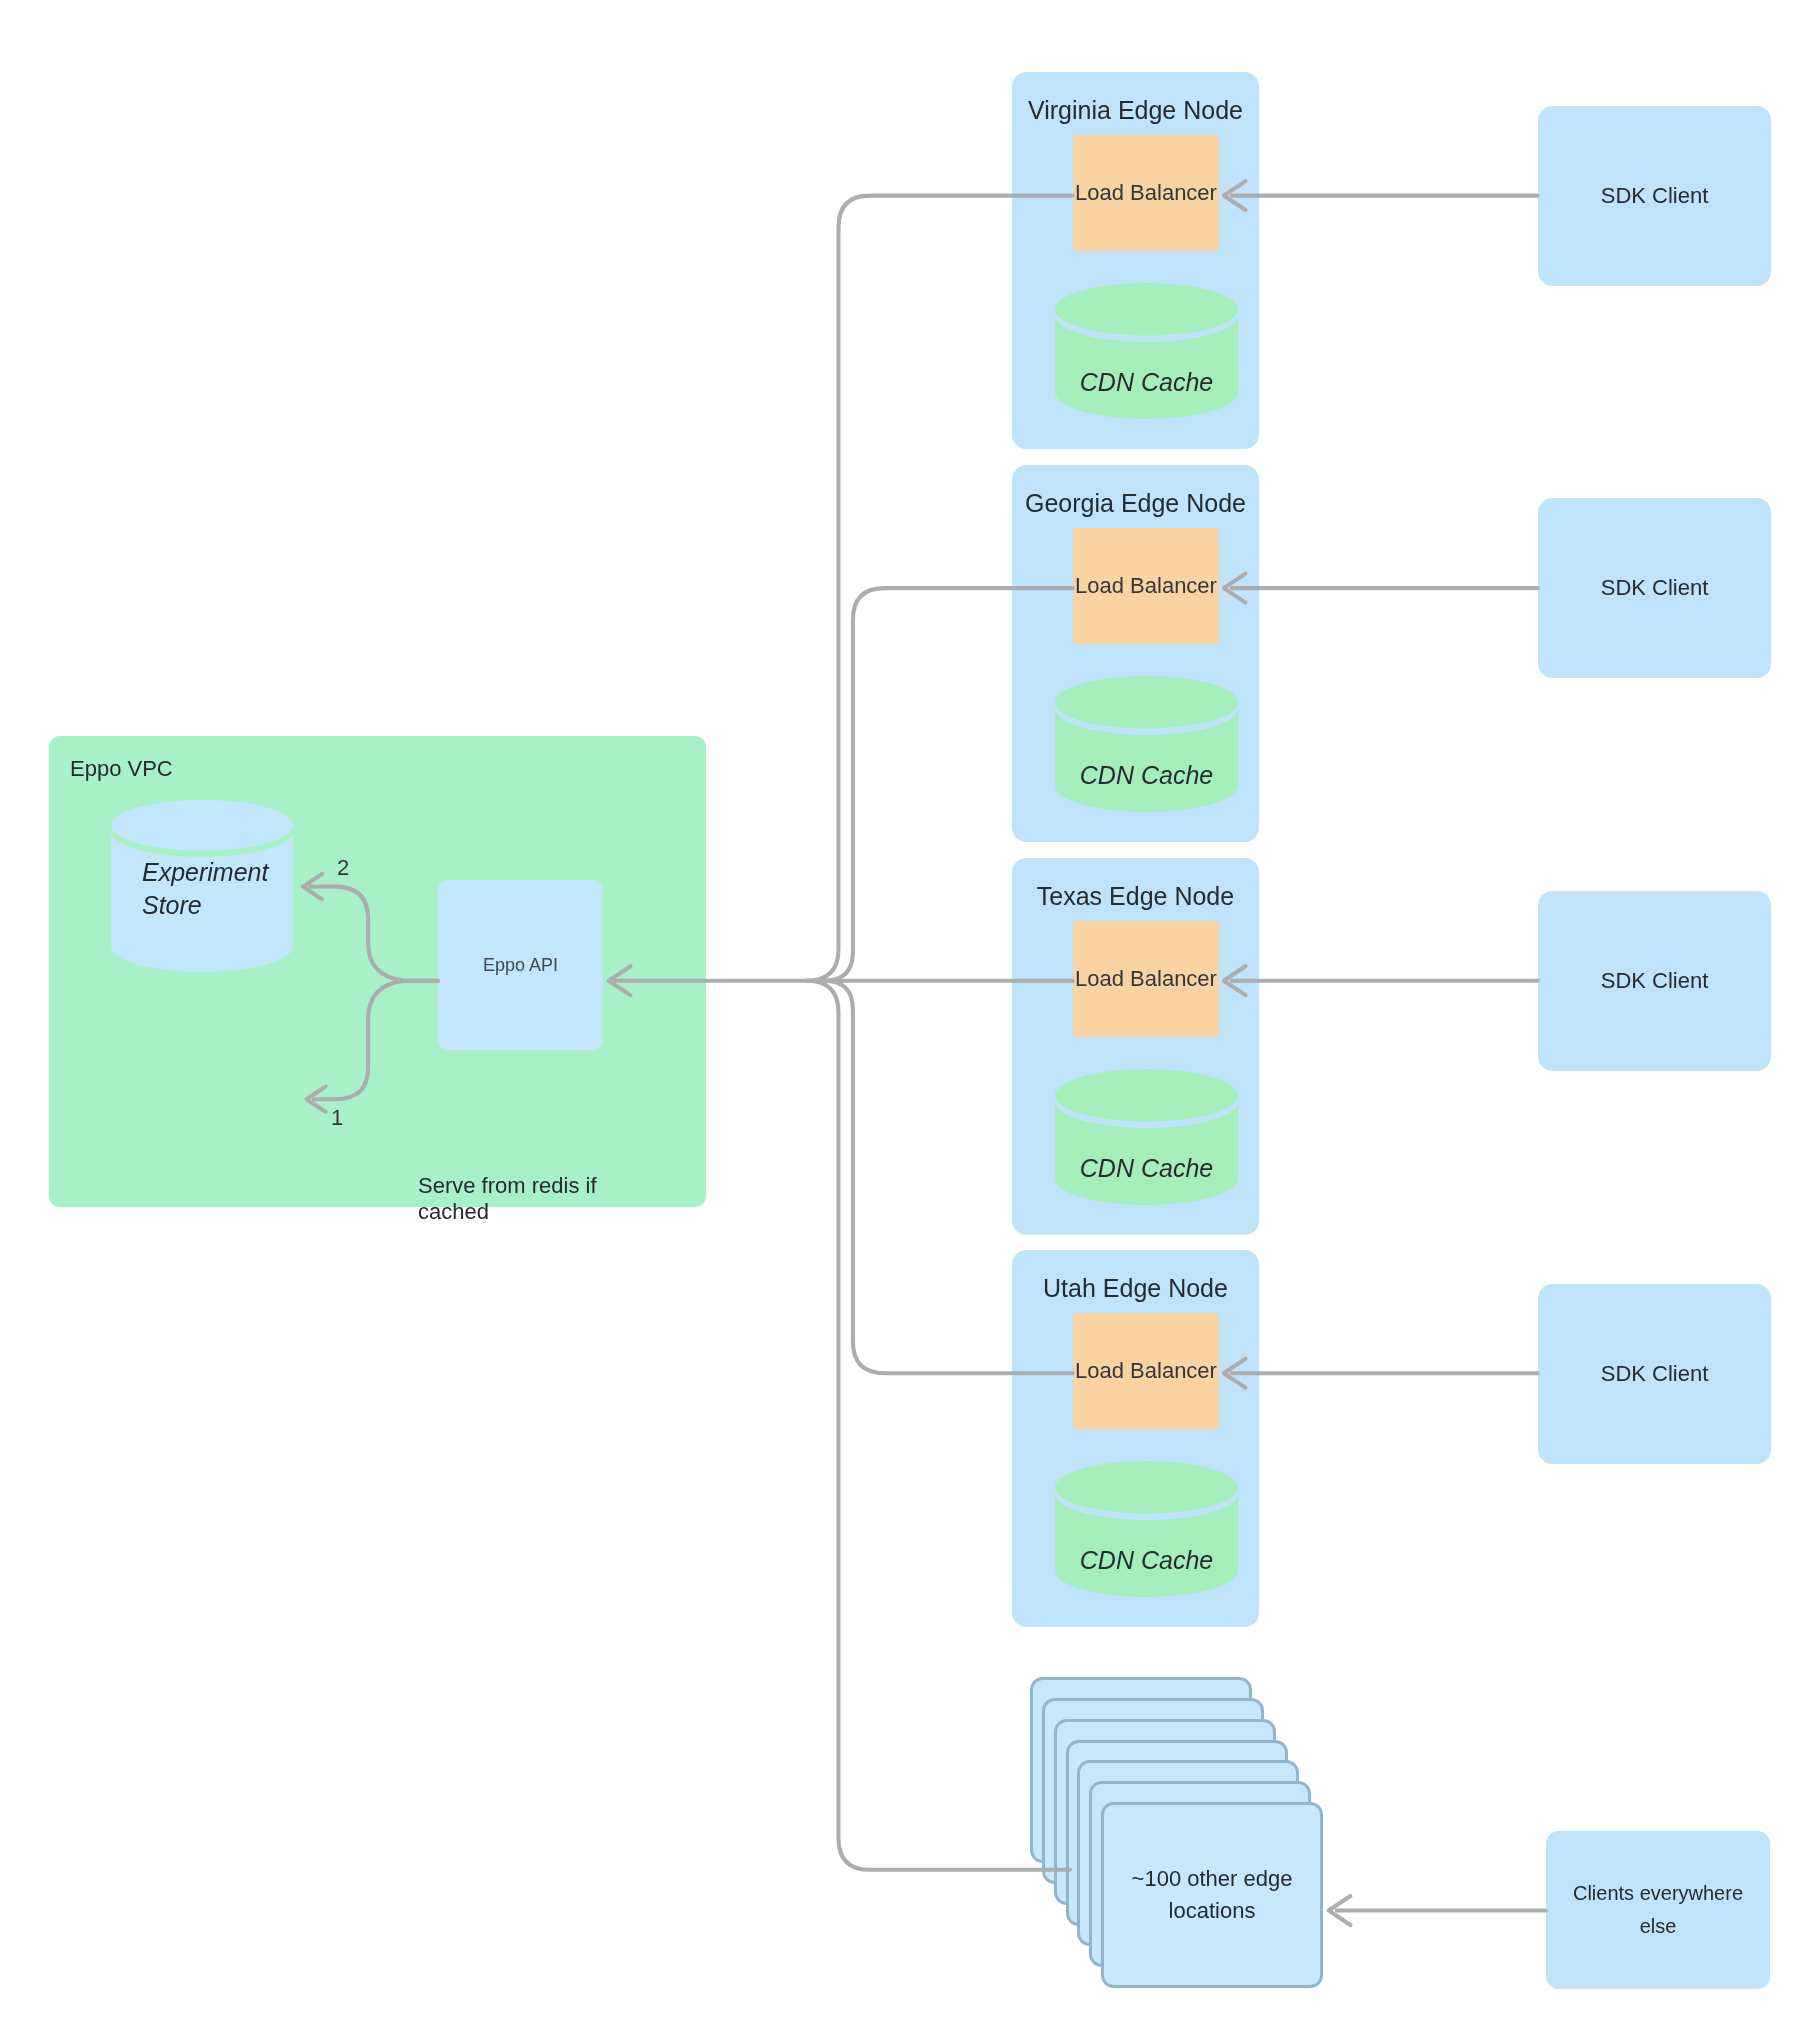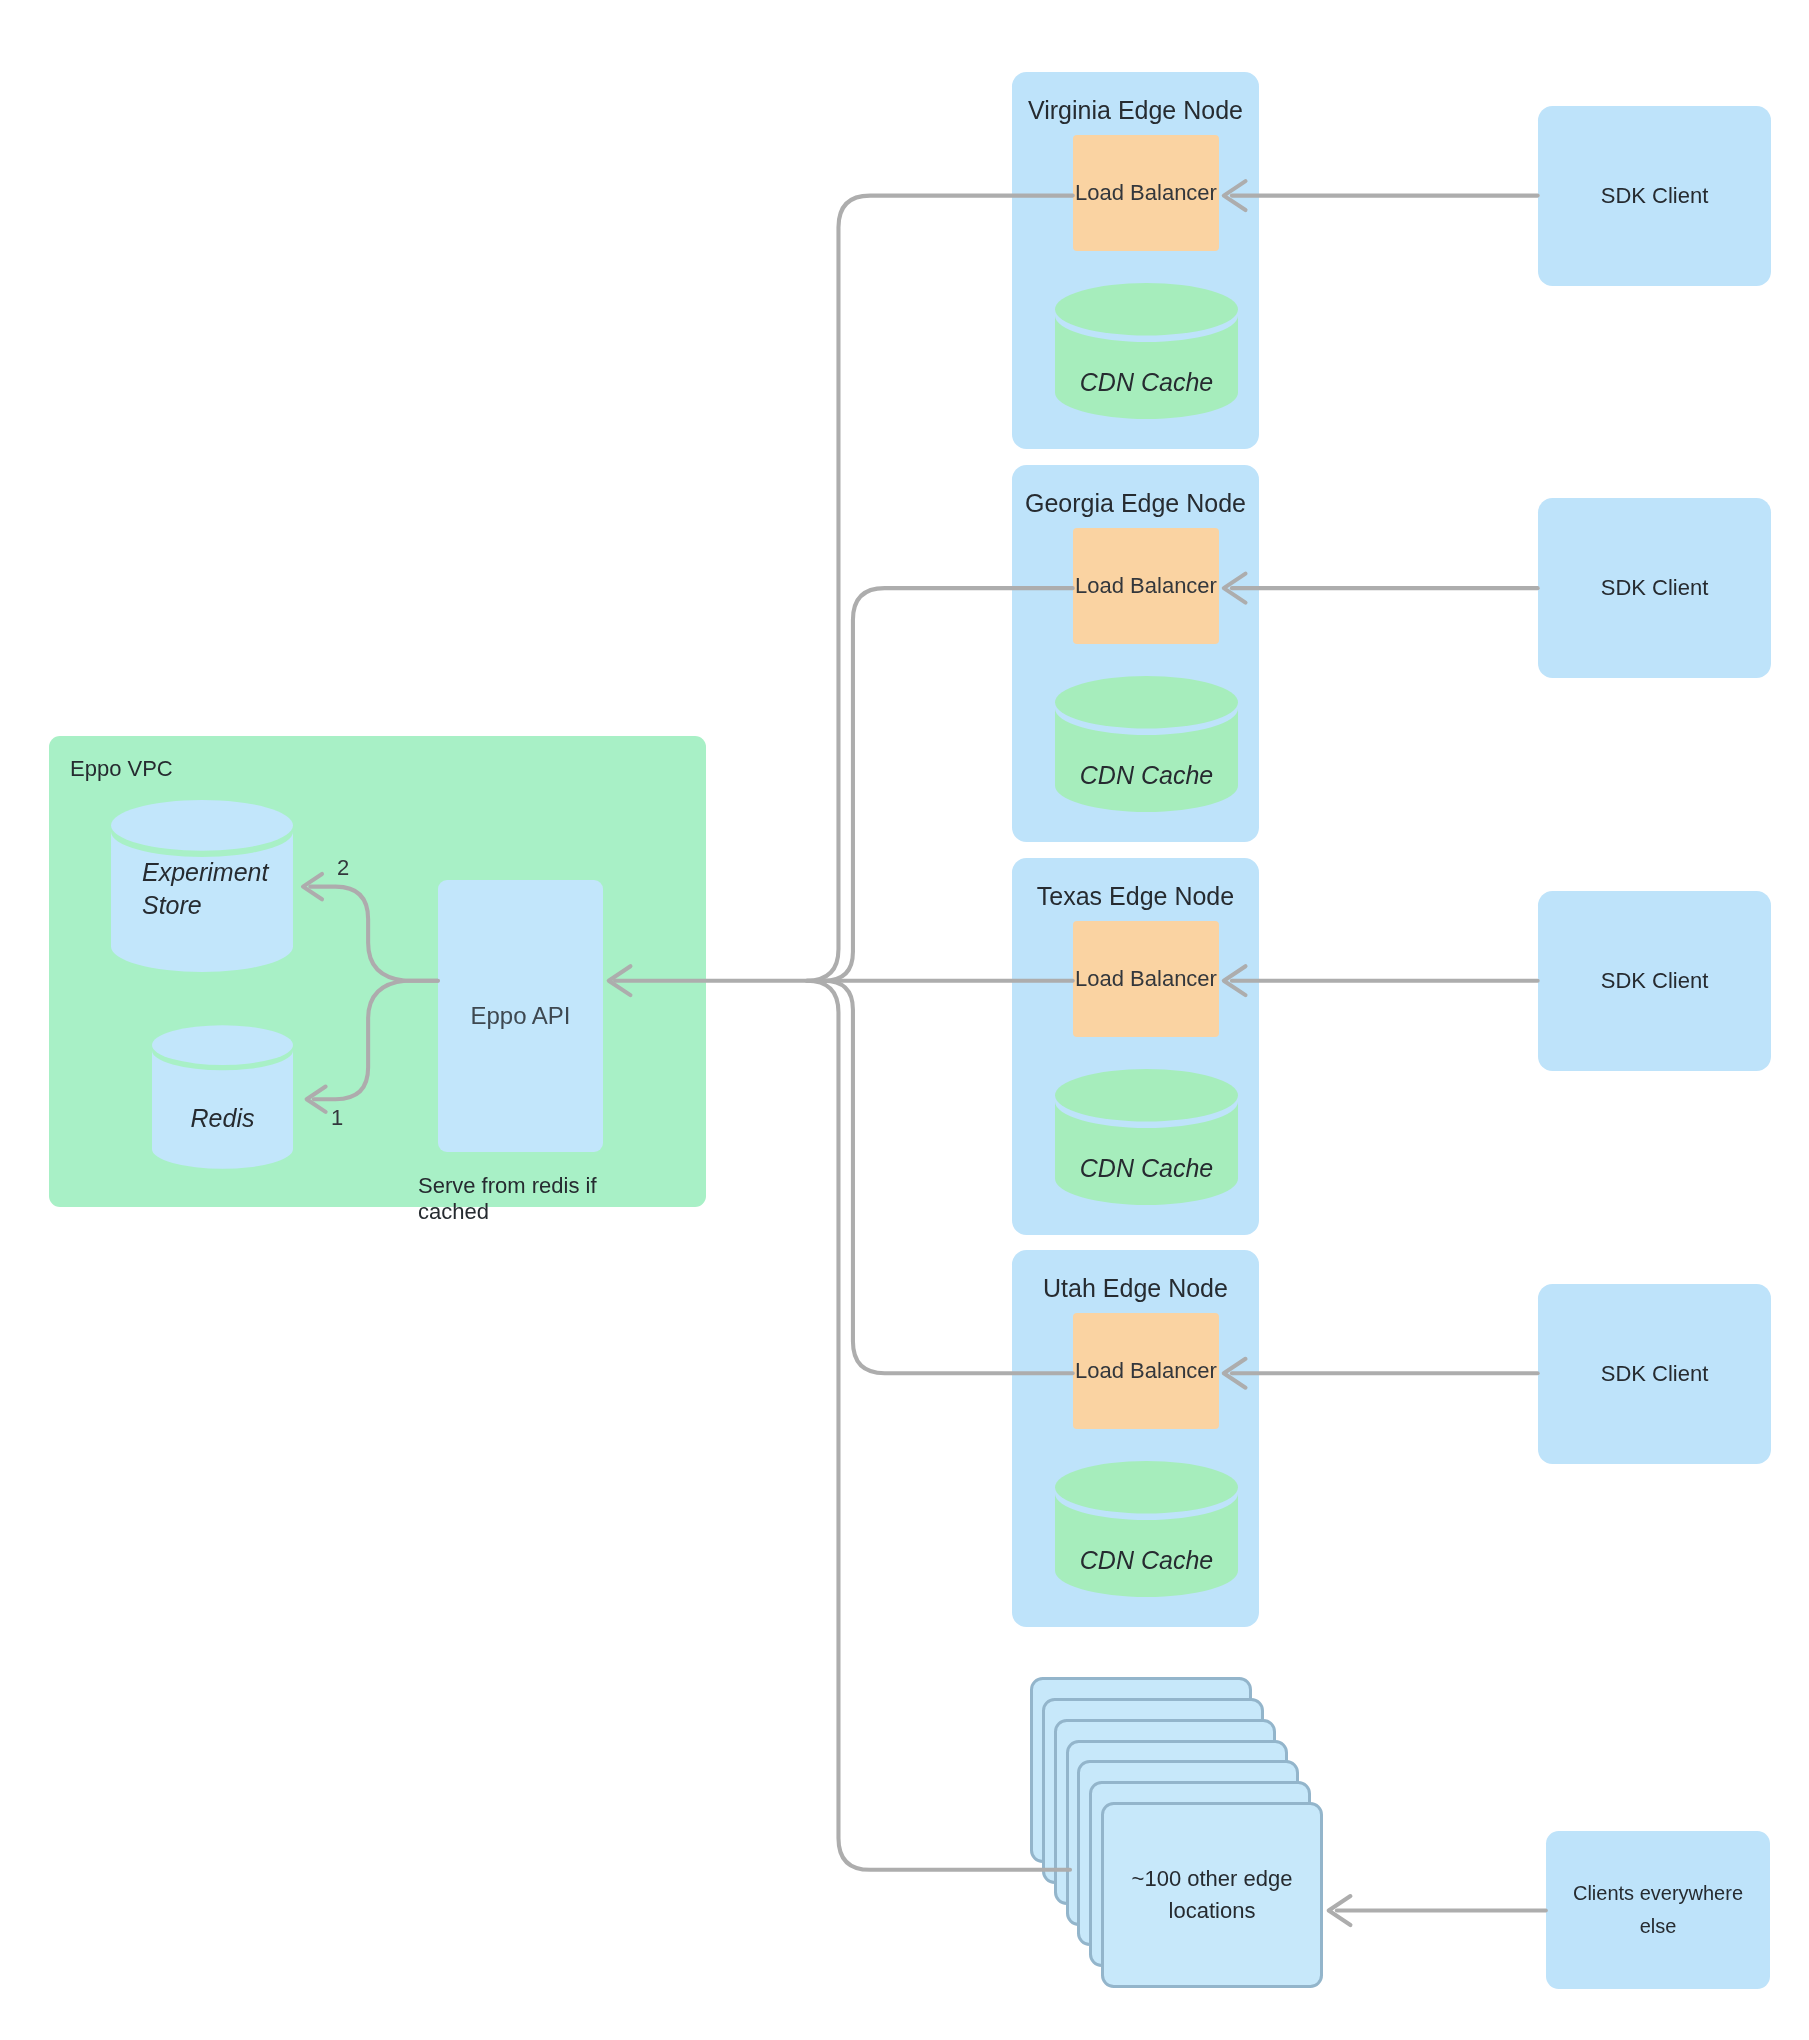--- a/index.html
+++ b/index.html
@@ -15,22 +15,22 @@
     display:flex;align-items:center;justify-content:center;text-align:center;font-size:22px;line-height:32px;color:#33373c;
   }
   .sdk-box{
     background:#bee3fa;border-radius:14.5px;display:flex;align-items:center;justify-content:center;
     text-align:center;font-size:22px;line-height:32px;
   }
   .vpc-box{background:#a8f0c6;border-radius:11px;}
   .vpc-title{position:absolute;left:21px;top:20px;font-size:22px;}
   .vpc-note{position:absolute;left:369px;top:437px;width:253px;font-size:22px;}
   .api-box{
-    position:absolute;left:389px;top:144px;width:165px;height:272px;background:#c2e6fb;border-radius:9px;
-    display:flex;align-items:center;justify-content:center;font-size:24px;color:#3e4850;
+    position:absolute;left:389px;top:144px;width:165px;height:170px;background:#c2e6fb;border-radius:9px;
+    display:flex;align-items:center;justify-content:center;font-size:18px;color:#3e4850;
   }
   .cyl{position:absolute;}
   .cyl svg{display:block;}
   .cyl-label{position:absolute;font-size:25px;line-height:33px;font-style:italic;}
   .step-label{position:absolute;font-size:22px;color:#33373c;}
   .stack-square{
     position:absolute;width:222px;height:186px;background:#c7e8fa;
     border:3.6px solid #93b5cb;border-radius:12.7px;box-sizing:border-box;
   }
   .stack-front{display:flex;align-items:center;justify-content:center;}
@@ -53,27 +53,20 @@
     <div class="vpc-note">Serve from redis if cached</div>
 
     <div class="cyl" style="left:62px;top:64px;width:182px;height:172px;">
       <svg width="182" height="172" viewBox="0 0 201 190">
         <ellipse cx="100.5" cy="28" rx="100.5" ry="28" fill="#c2e6fb"></ellipse>
         <path d="M 0 35 A 100.5 28 0 0 0 201 35 L 201 162 A 100.5 28 0 0 1 0 162 Z" fill="#c2e6fb"></path>
       </svg>
       <div class="cyl-label" style="left:31px;top:56px;width:131px;text-align:left;">Experiment Store</div>
     </div>
 
-    <div class="cyl" style="left:103px;top:289px;width:141px;height:144px;">
-      <svg width="141" height="144" viewBox="0 0 156 159">
-        <ellipse cx="78" cy="22" rx="78" ry="22" fill="#c2e6fb"></ellipse>
-        <path d="M 0 28 A 78 22 0 0 0 156 28 L 156 137 A 78 22 0 0 1 0 137 Z" fill="#c2e6fb"></path>
-      </svg>
-      <div class="cyl-label" style="left:0;top:77px;width:141px;text-align:center;">Redis</div>
-    </div>
 
     <div class="api-box">
       <span>Eppo API</span>
     </div>
 
     <div class="step-label" style="left:288px;top:119px;">2</div>
     <div class="step-label" style="left:282px;top:369px;">1</div>
   </div>
 
   <div class="abs node-box" style="left:1012px;top:72px;width:247px;height:377px;">

